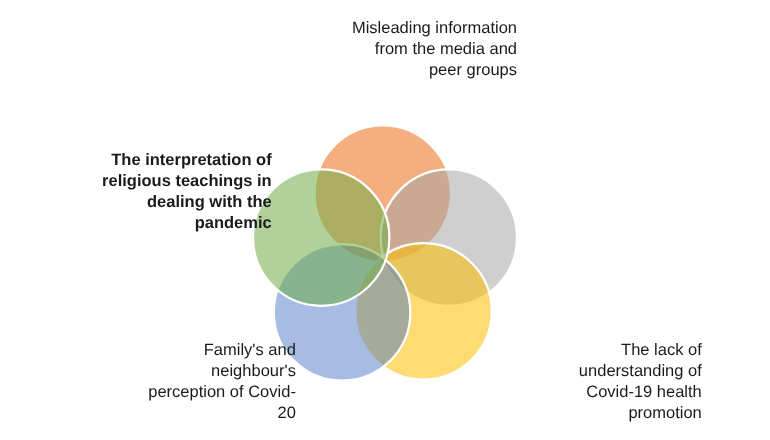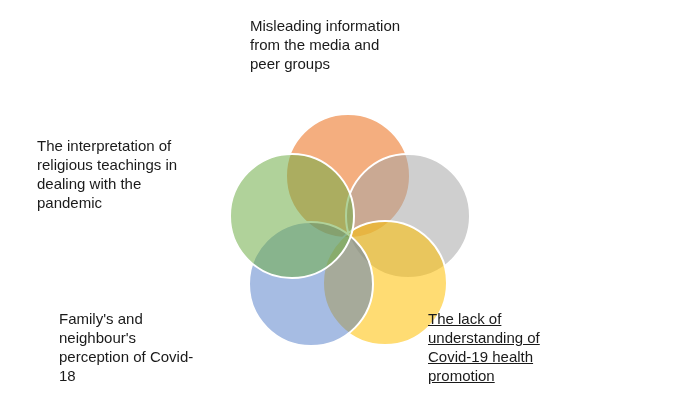--- a/index.html
+++ b/index.html
@@ -30,28 +30,28 @@
   #c-upper-right { left: 345px; top: 153px; }
   #c-lower-right { left: 322px; top: 220px; }
   #c-lower-left  { left: 248px; top: 221px; }
   #c-upper-left  { left: 229px; top: 153px; }
 
   .lbl {
     position: absolute;
     font-size: 15px;
     line-height: 19px;
     color: #1a1a1a;
-    text-align: left;
+    text-align: right;
     white-space: pre-line;
   }
   #l-top         { left: 250px; top: 16px;  width: 220px; }
-  #l-upper-left  { left: 37px;  top: 136px; width: 210px; }
+  #l-upper-left  { left: 37px;  top: 136px; width: 210px; font-weight: bold; }
   #l-upper-right { left: 451px; top: 146px; width: 210px; }
   #l-lower-left  { left: 59px;  top: 309px; width: 210px; }
-  #l-lower-right { left: 428px; top: 309px; width: 210px; text-decoration: underline; }
+  #l-lower-right { left: 428px; top: 309px; width: 210px; }
 </style>
 </head>
 <body>
 
 <div class="stage">
 
   <div class="circle" id="c-top" style="background: rgba(237, 125, 49, 0.62);"></div>
   <div class="circle" id="c-upper-right" style="background: rgba(165, 165, 165, 0.53);"></div>
   <div class="circle" id="c-lower-right" style="background: rgba(255, 192, 0, 0.55);"></div>
   <div class="circle" id="c-lower-left" style="background: rgba(68, 114, 196, 0.48);"></div>
@@ -60,19 +60,19 @@
   <div class="lbl" id="l-top">Misleading information
 from the media and
 peer groups</div>
   <div class="lbl" id="l-lower-right">The lack of
 understanding of
 Covid-19 health
 promotion</div>
   <div class="lbl" id="l-lower-left">Family's and
 neighbour's
 perception of Covid-
-18</div>
+20</div>
   <div class="lbl" id="l-upper-left">The interpretation of
 religious teachings in
 dealing with the
 pandemic</div>
 
 </div>
 
 </body></html>

